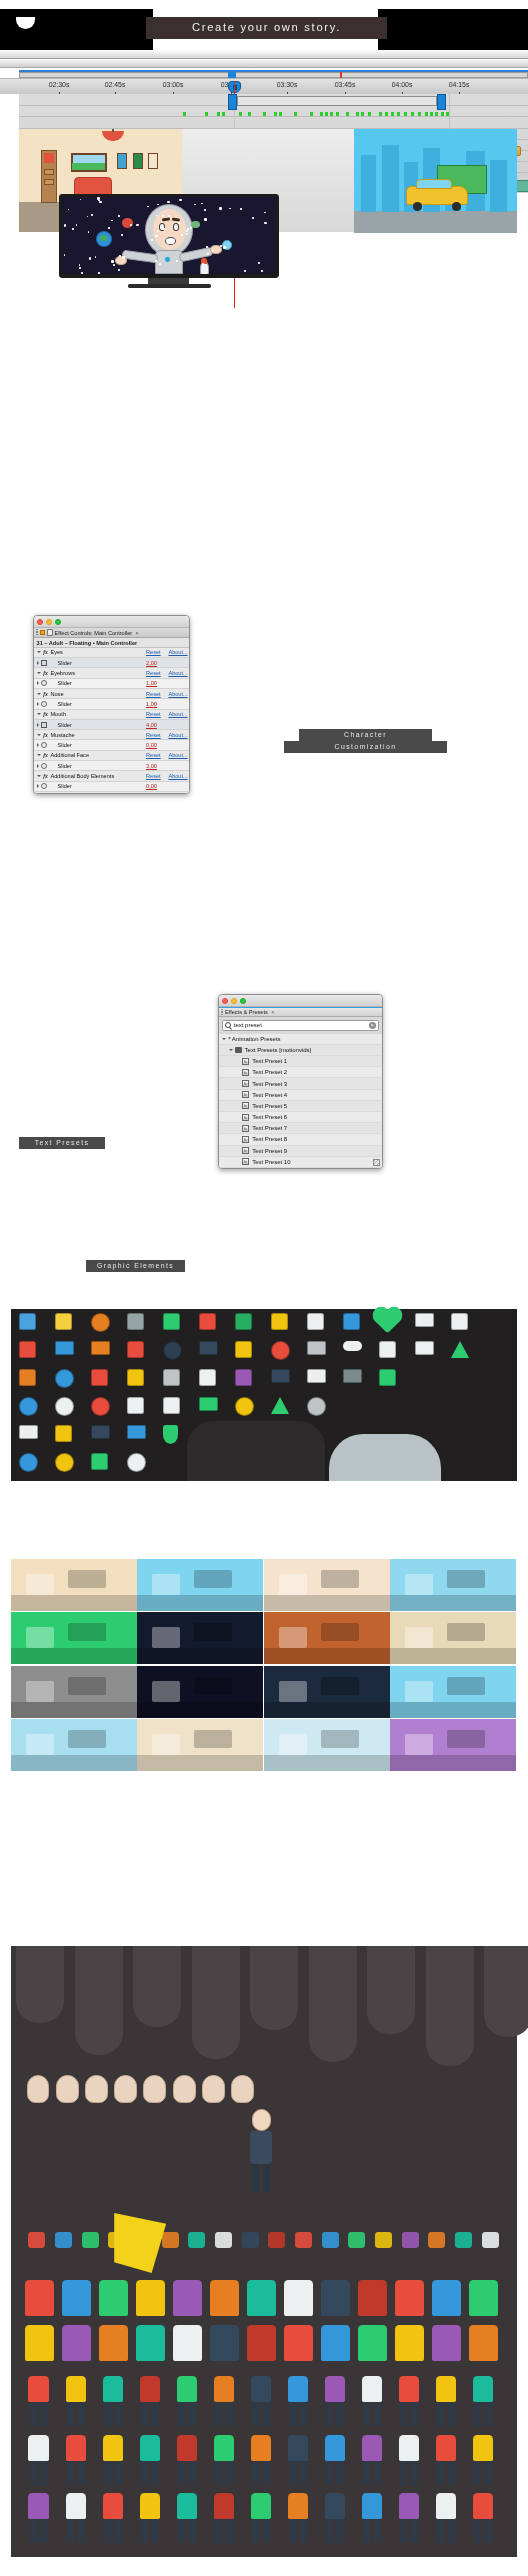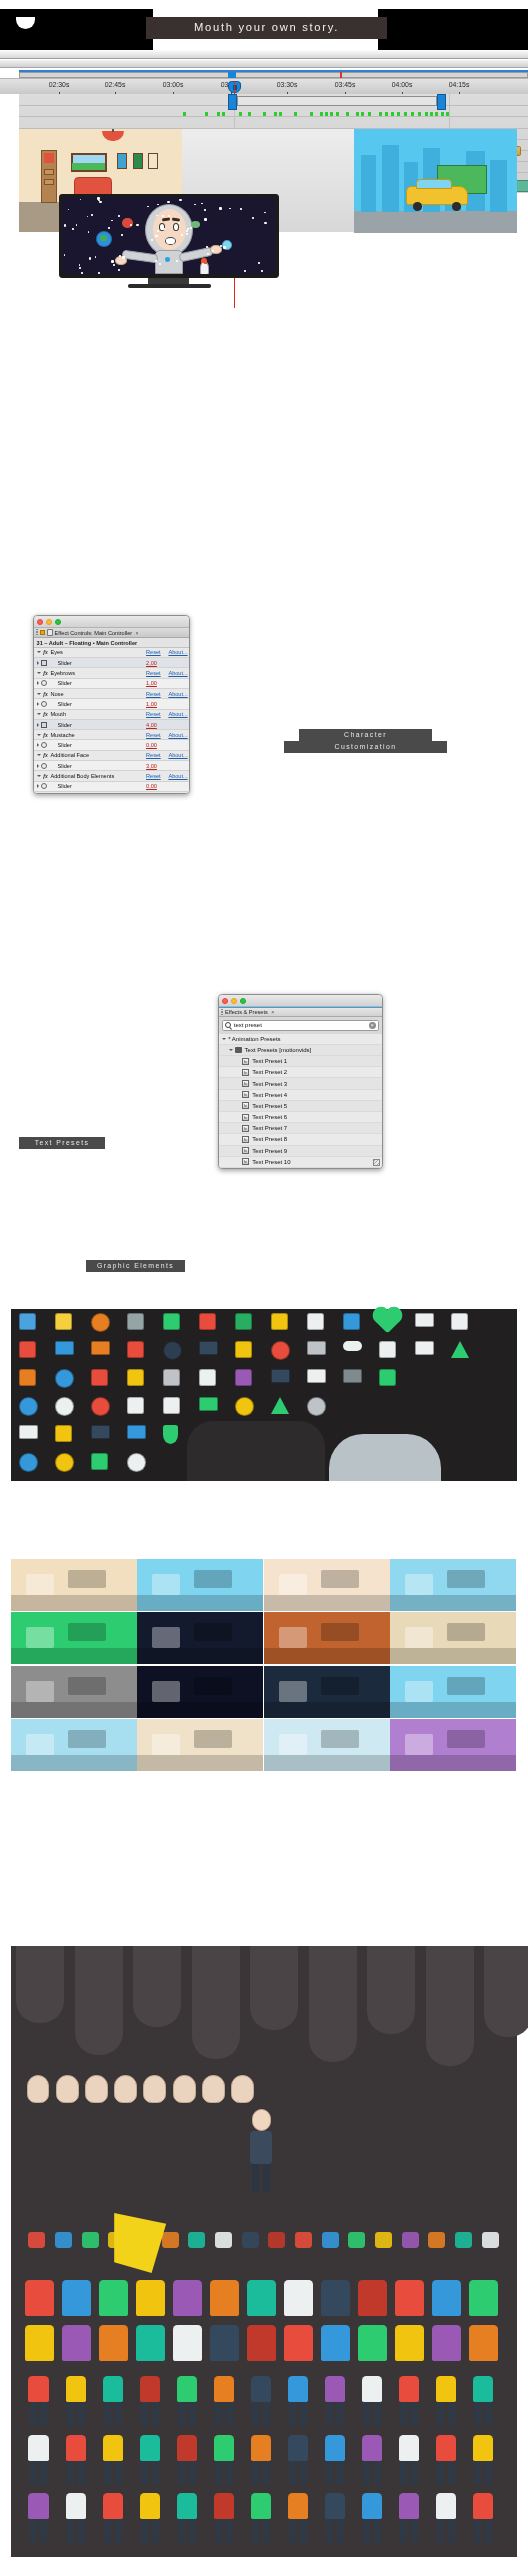--- a/index.html
+++ b/index.html
@@ -155,21 +155,21 @@
 </style>
 </head>
 <body>
 
 <div class="page">
 
   <div class="hero">
     <div class="hero-band"></div>
     <div class="hero-white"></div>
     <div class="hero-notch"></div>
-    <div class="hero-title blurtxt">Mouth your own story.</div>
+    <div class="hero-title blurtxt">Create your own story.</div>
   </div>
 
   <div class="tl">
     <div class="tl-bar1"></div>
     <div class="tl-bar2"></div>
     <div class="tl-blue"></div>
     <div class="tl-work"></div>
     <div class="tl-work-handle"></div>
     <div class="tl-work-red"></div>
 

